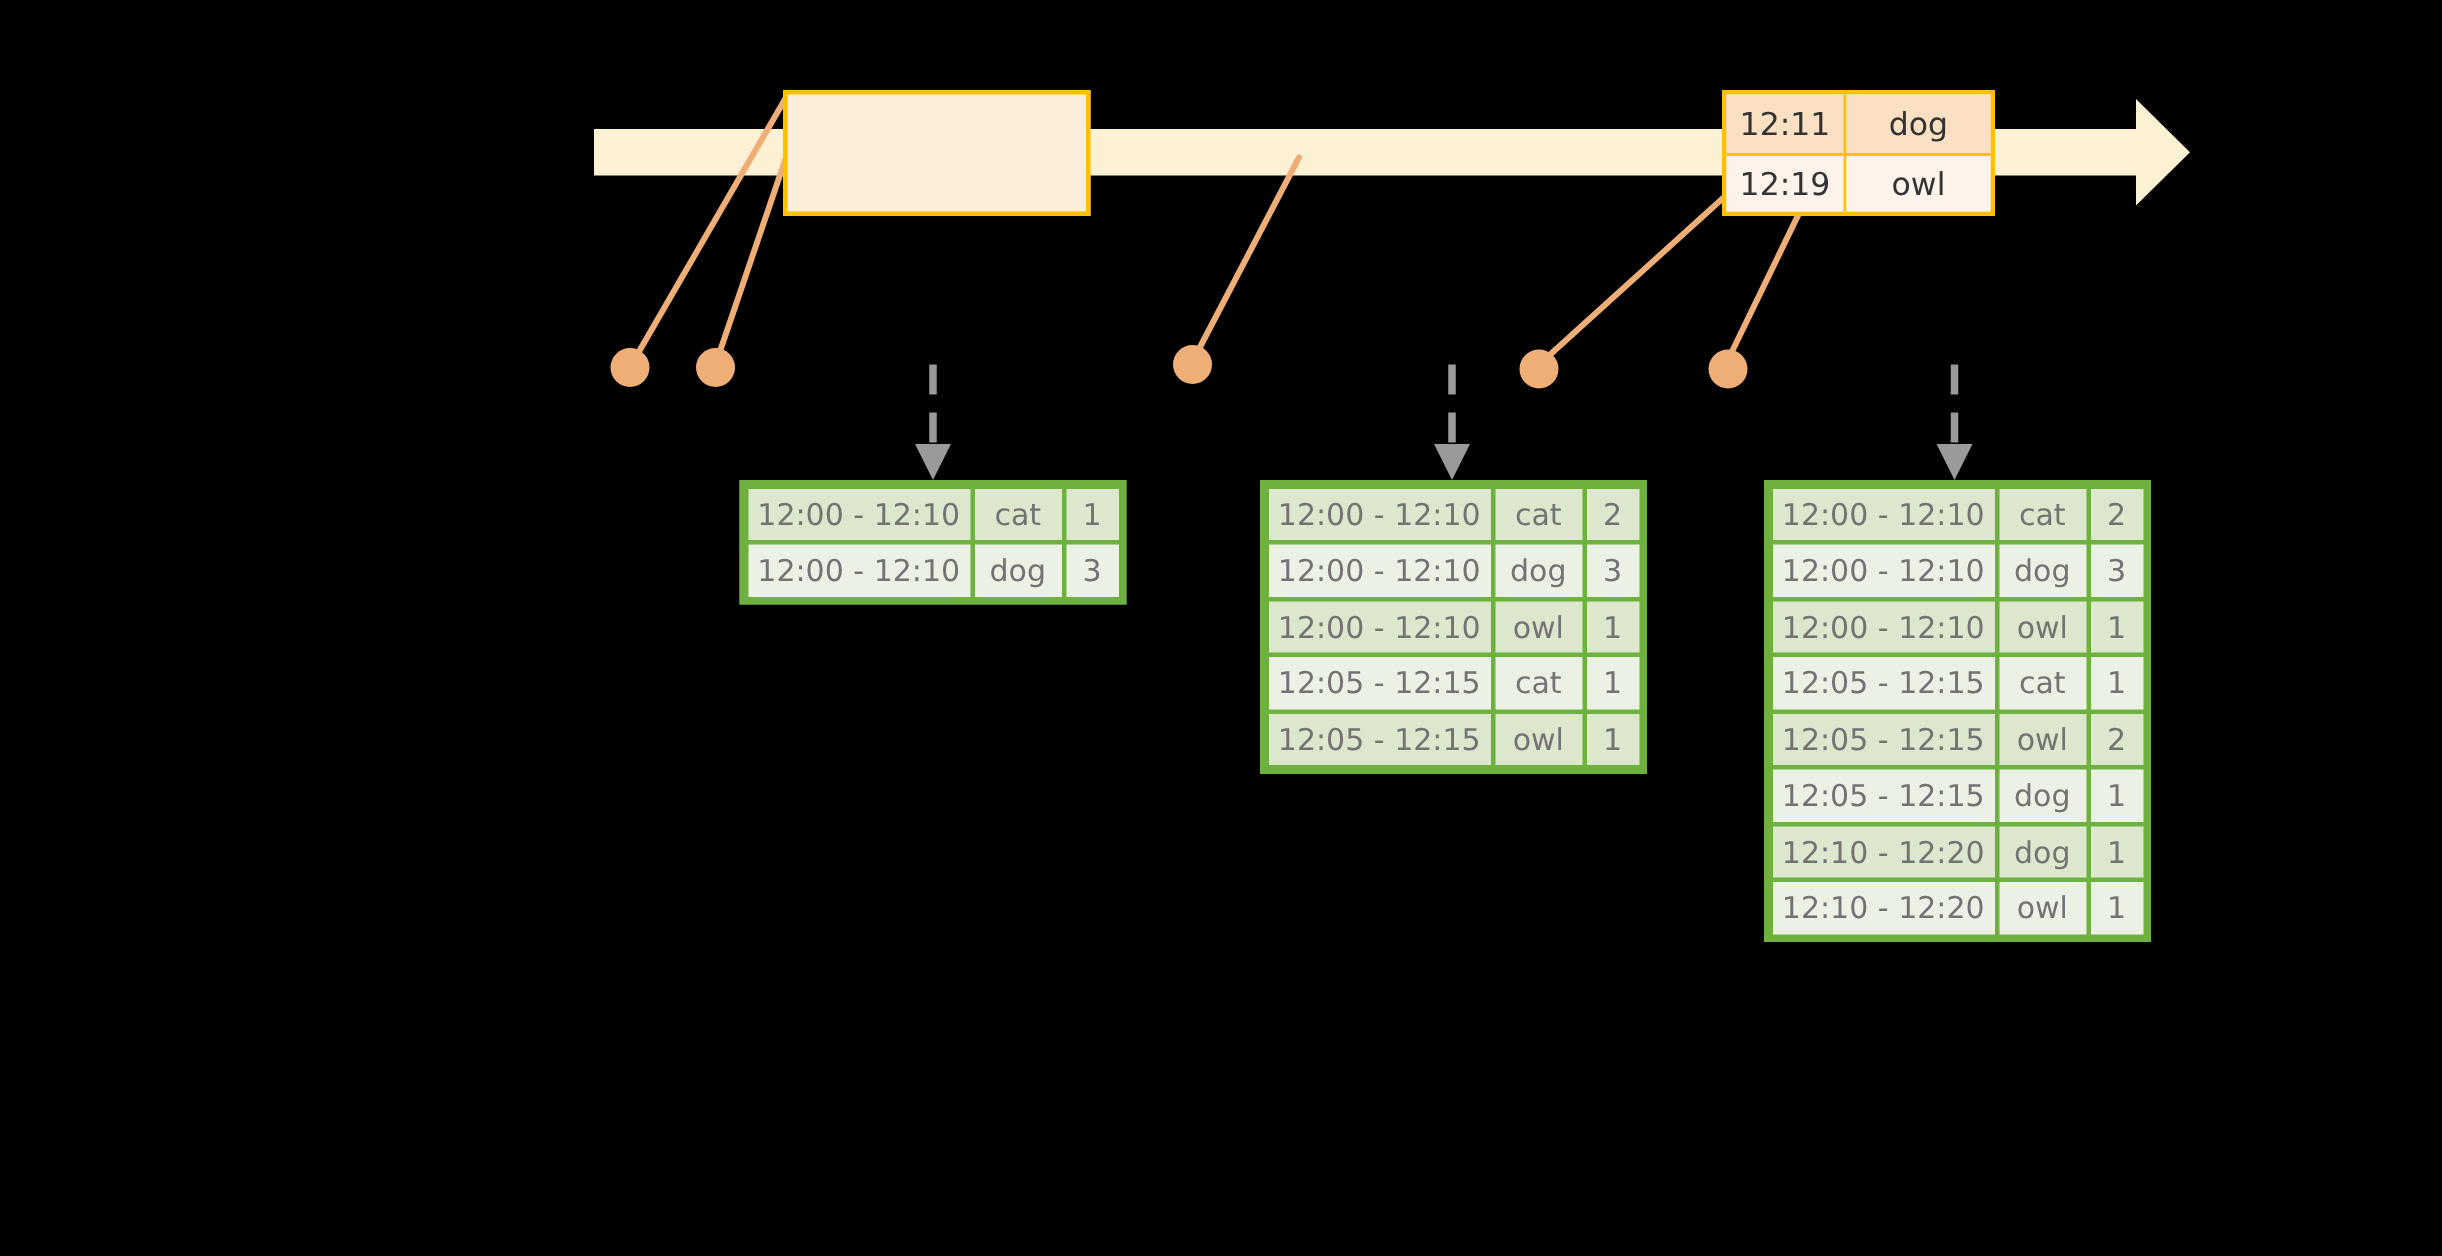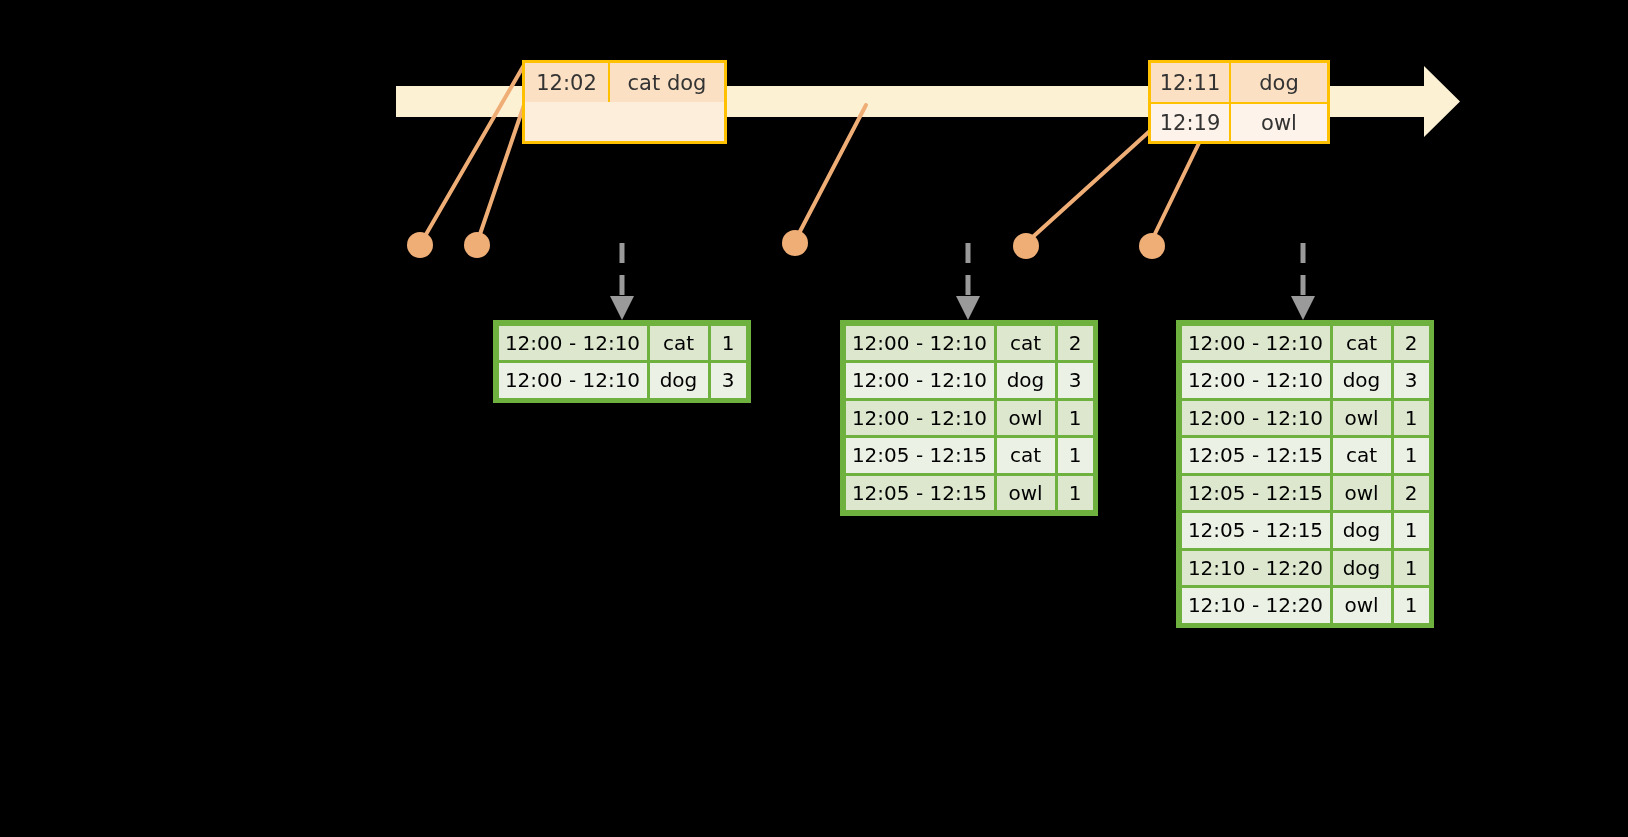--- a/index.html
+++ b/index.html
@@ -72,21 +72,21 @@
   .res-row {
     display: flex;
     height: 37.5px;
     box-sizing: border-box;
   }
   .res-cell {
     display: flex;
     align-items: center;
     justify-content: center;
     font-size: 20px;
-    color: #000000;
+    color: #737373;
     box-sizing: border-box;
     margin: 1.5px;
   }
   .res-window { }
   .res-key { }
   .res-count { }
   .rshade-dark { background: #DCE7CE; }
   .rshade-light { background: #ECF1E6; }
 
   
@@ -129,24 +129,20 @@
     </g>
   </svg>
 
   <div class="evt-dot" style="left:407px; top:232px;"></div>
   <div class="evt-dot" style="left:464px; top:232px;"></div>
   <div class="evt-dot" style="left:782px; top:230px;"></div>
   <div class="evt-dot" style="left:1013px; top:233px;"></div>
   <div class="evt-dot" style="left:1139px; top:233px;"></div>
 
   <div class="event-box" style="left:522px; top:60px; width:205px; height:84px;">
-    <div class="event-row">
-      <div class="event-time shade-dark" style="width:85px;">12:02</div>
-      <div class="event-words shade-dark">cat dog</div>
-    </div>
   </div>
 
 
   <div class="event-box" style="left:1148px; top:60px; width:182px; height:84px;">
     <div class="event-row">
       <div class="event-time shade-dark" style="width:80px;">12:11</div>
       <div class="event-words shade-dark">dog</div>
     </div>
     <div class="event-row">
       <div class="event-time shade-light" style="width:80px;">12:19</div>

